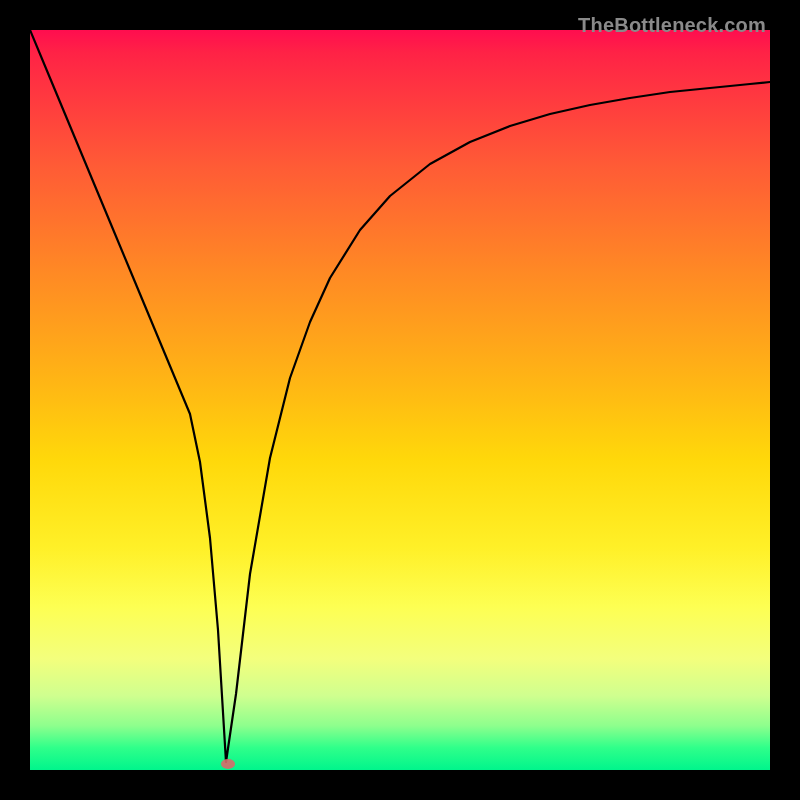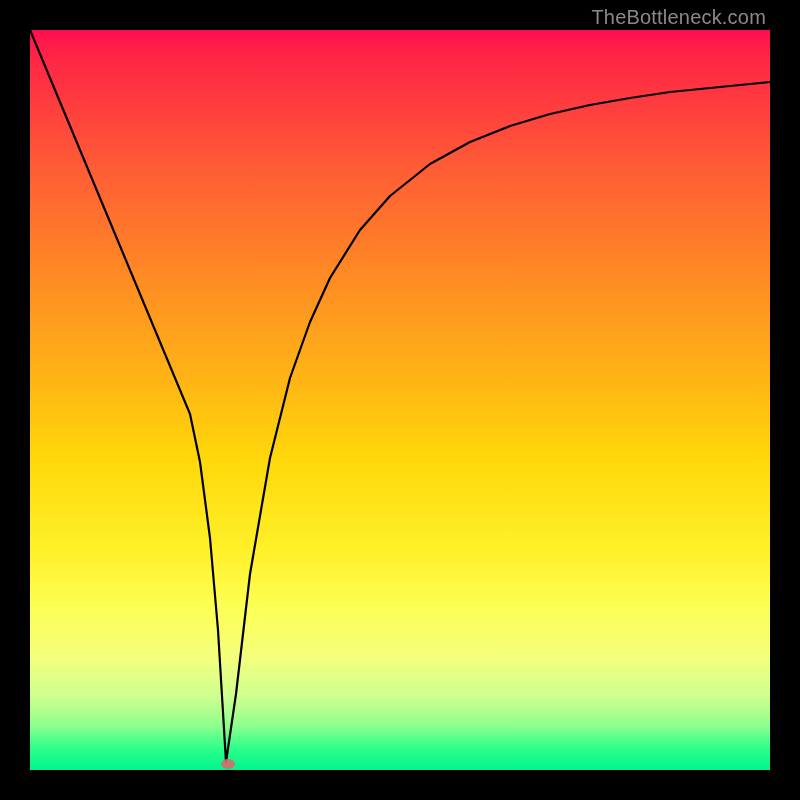--- a/index.html
+++ b/index.html
@@ -28,25 +28,25 @@
       #fdff53 78%,
       #f3ff7d 85%,
       #cfff8f 90%,
       #8eff8d 94%,
       #2fff8a 97%,
       #00f58c 100%
     );
   }
   .watermark {
     position: absolute;
-    top: 6px;
+    top: 14px;
     right: 34px;
     color: #8a8a8a;
     font-size: 20px;
-    font-weight: 400;
+    font-weight: 700;
     letter-spacing: 0.2px;
   }
   svg.curve {
     position: absolute;
     left: 0;
     top: 0;
     width: 740px;
     height: 740px;
   }
   .marker {

